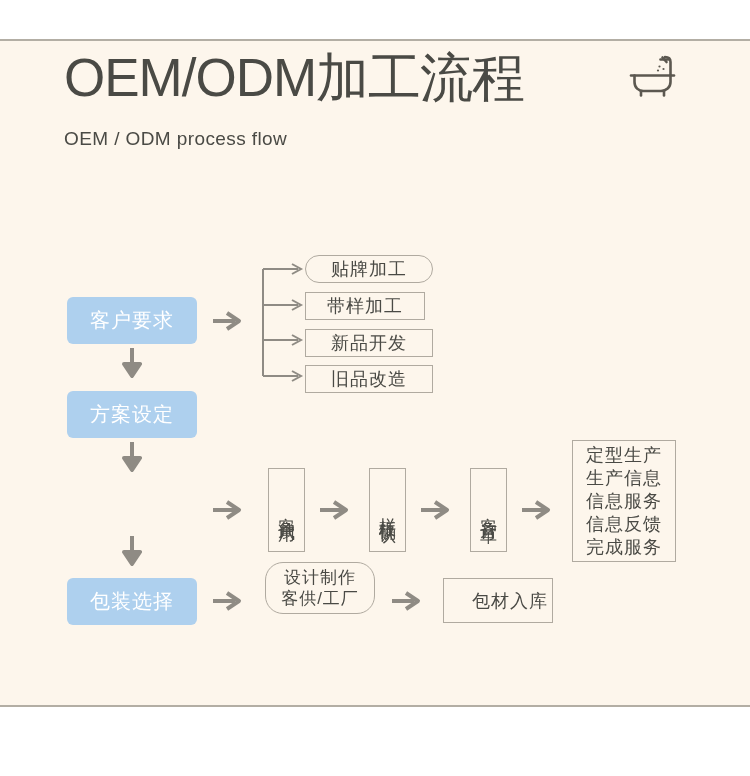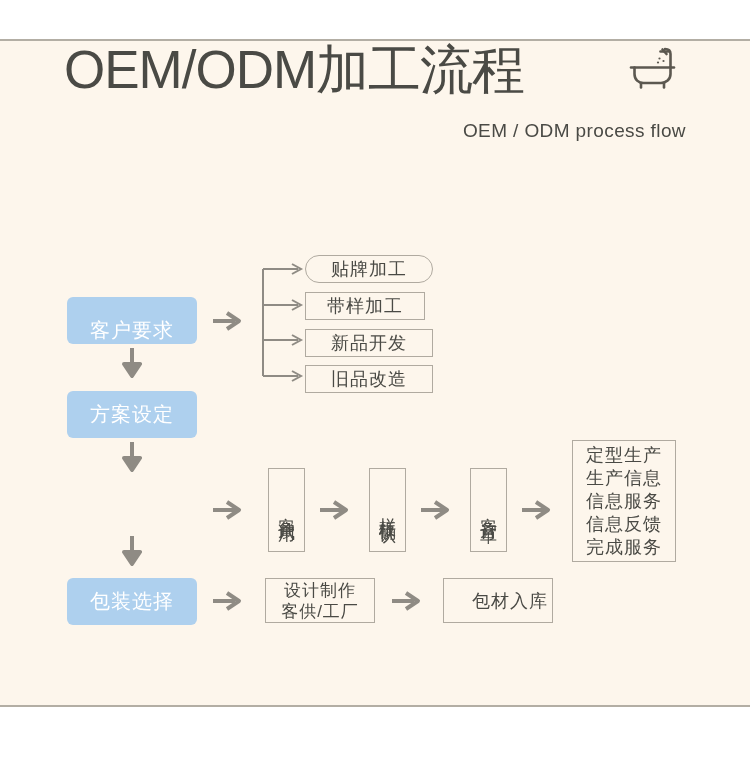--- a/index.html
+++ b/index.html
@@ -31,23 +31,22 @@
     background: #fdf6ec;
     border-top: 2px solid #b3aea4;
     border-bottom: 2px solid #b3aea4;
     box-sizing: border-box;
   }
 
   
   #header {
     position: absolute;
     left: 64px;
-    top: 38px;
+    top: 46px;
     width: 622px;
-    text-align: right;
   }
   #title-row {
     display: flex;
     align-items: center;
     justify-content: space-between;
   }
   #page-title {
     font-size: 53px;
     line-height: 64px;
     color: #4a4a45;
@@ -166,21 +165,21 @@
           <path d="M17 40 L17 44.5"></path>
           <path d="M40 40 L40 44.5"></path>
         </svg>
       </span>
     </div>
     <div id="subtitle">OEM / ODM process flow</div>
   </div>
 
   <div id="flow">
 
-    <div class="node blue-box" style="top:297px;align-items:flex-end;">
+    <div class="node blue-box" style="top:297px;">
       <span>客户要求</span>
     </div>
     <div class="node blue-box" style="top:391px;">
       <span>方案设定</span>
     </div>
     <div class="node blue-box" style="top:578px;">
       <span>包装选择</span>
     </div>
 
     <span class="arrow-down" style="left:122px; top:348px;">
@@ -266,21 +265,21 @@
     </span>
 
     <div class="node out-box multi" style="left:572px; top:440px; width:104px; height:122px;">
       <span>定型生产</span>
       <span>生产信息</span>
       <span>信息服务</span>
       <span>信息反馈</span>
       <span>完成服务</span>
     </div>
 
-    <div class="node out-box multi" style="left:265px; top:578px; width:110px; height:45px; line-height:21px; font-size:17px;">
+    <div class="node out-box multi" style="left:265px; top:562px; width:110px; height:52px; line-height:21px; font-size:17px;border-radius:18px;">
       <span>设计制作</span>
       <span>客供/工厂</span>
     </div>
     <span class="arrow-right" style="left:392px; top:591px;">
       <svg viewBox="0 0 30 20" width="30" height="20">
         <path d="M0 10 L22 10 M14 2 L26 10 L14 18" stroke="#8f8b84" stroke-width="4" fill="none" stroke-linejoin="round"></path>
       </svg>
     </span>
     <div class="node out-box" style="left:443px; top:578px; width:110px; height:45px;padding-left:24px;">
       <span>包材入库</span>

